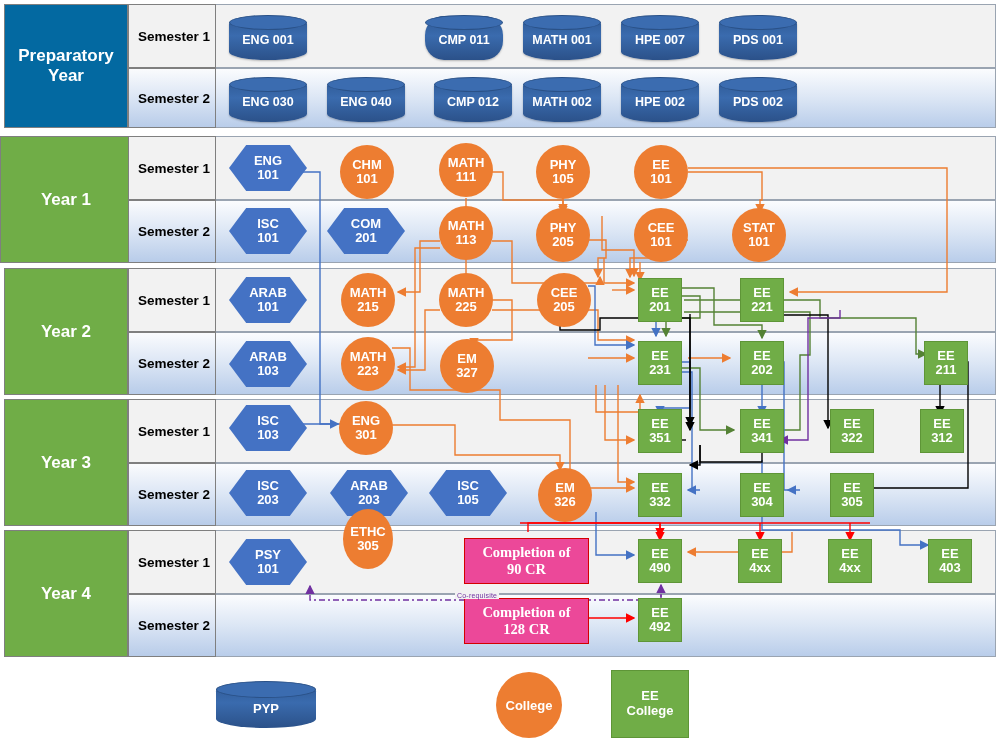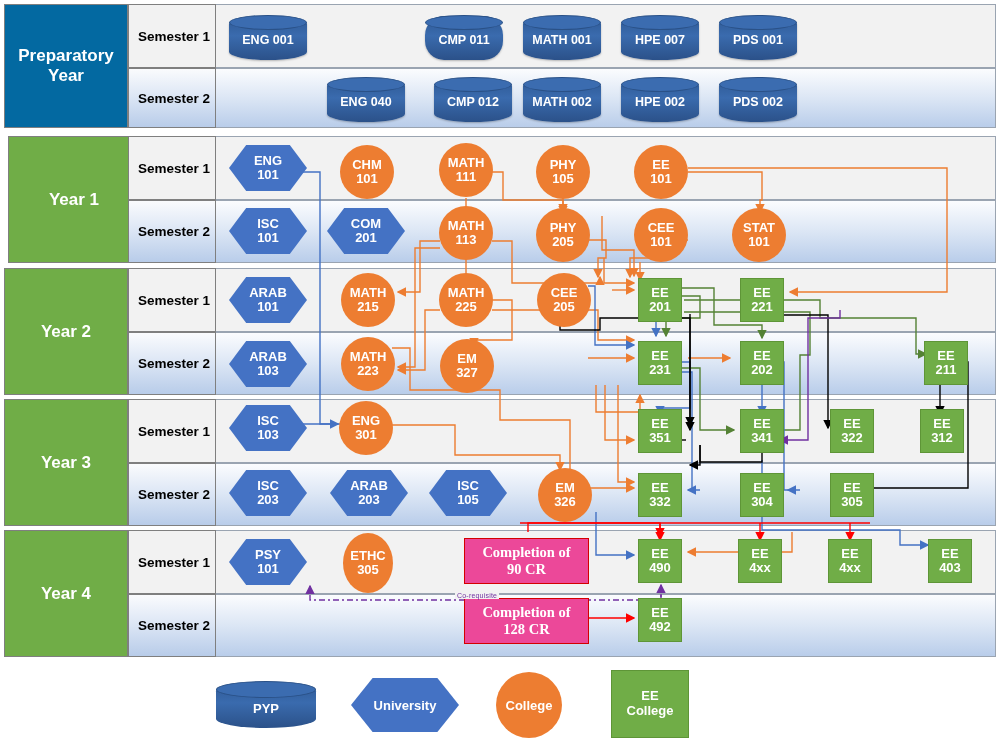--- a/index.html
+++ b/index.html
@@ -145,21 +145,21 @@
   <div class="row-body s1 bord" style="left:216px;top:399px;width:780px;height:64px;"></div>
   <div class="row-body s2 bord" style="left:216px;top:463px;width:780px;height:63px;"></div>
 
   <div class="row-body s1 bord" style="left:216px;top:530px;width:780px;height:64px;"></div>
   <div class="row-body s2 bord" style="left:216px;top:594px;width:780px;height:63px;"></div>
 
   <div class="year-label prep" style="left:4px;top:4px;width:124px;height:124px;flex-direction:column;">
     <span>Preparatory</span>
     <span>Year</span>
   </div>
-  <div class="year-label yr" style="left:8px;top:136px;width:132px;height:127px;">
+  <div class="year-label yr" style="left:0;top:136px;width:132px;height:127px;">
     <span>Year 1</span>
   </div>
   <div class="year-label yr" style="left:4px;top:268px;width:124px;height:127px;">
     <span>Year 2</span>
   </div>
   <div class="year-label yr" style="left:4px;top:399px;width:124px;height:127px;">
     <span>Year 3</span>
   </div>
   <div class="year-label yr" style="left:4px;top:530px;width:124px;height:127px;">
     <span>Year 4</span>
@@ -299,20 +299,23 @@
   <div class="node cyl" style="left:523px;top:16px;">
       <span>MATH 001</span>
     </div>
   <div class="node cyl" style="left:621px;top:16px;">
       <span>HPE 007</span>
     </div>
   <div class="node cyl" style="left:719px;top:16px;">
       <span>PDS 001</span>
     </div>
 
+  <div class="node cyl" style="left:229px;top:78px;">
+      <span>ENG 030</span>
+    </div>
   <div class="node cyl" style="left:327px;top:78px;">
       <span>ENG 040</span>
     </div>
   <div class="node cyl" style="left:434px;top:78px;">
       <span>CMP 012</span>
     </div>
   <div class="node cyl" style="left:523px;top:78px;">
       <span>MATH 002</span>
     </div>
   <div class="node cyl" style="left:621px;top:78px;">
@@ -469,21 +472,21 @@
     </div>
   <div class="node sq" style="left:830px;top:473px;">
       <span>EE</span>
       <span>305</span>
     </div>
 
   <div class="node hex" style="left:229px;top:539px;">
       <span>PSY</span>
       <span>101</span>
     </div>
-  <div class="node cir tall" style="left:343px;top:533px;">
+  <div class="node cir tall" style="left:343px;top:509px;">
       <span>ETHC</span>
       <span>305</span>
     </div>
 
   <div class="redbox" style="left:464px;top:538px;width:125px;height:46px;">
     <span>Completion of</span>
     <span>90 CR</span>
   </div>
 
   <div class="node sq" style="left:638px;top:539px;">
@@ -510,25 +513,20 @@
   <div class="node sq" style="left:638px;top:598px;">
       <span>EE</span>
       <span>492</span>
     </div>
 
   <div class="legend-item" style="left:216px;top:682px;">
     <div class="legend-cyl">
       <span>PYP</span>
     </div>
   </div>
-  <div class="legend-item" style="left:351px;top:678px;">
-    <div class="legend-hex">
-      <span>University</span>
-    </div>
-  </div>
   <div class="legend-item" style="left:496px;top:672px;">
     <div class="legend-cir">
       <span>College</span>
     </div>
   </div>
   <div class="legend-item" style="left:611px;top:670px;">
     <div class="legend-sq">
       <span>EE</span>
       <span>College</span>
     </div>

